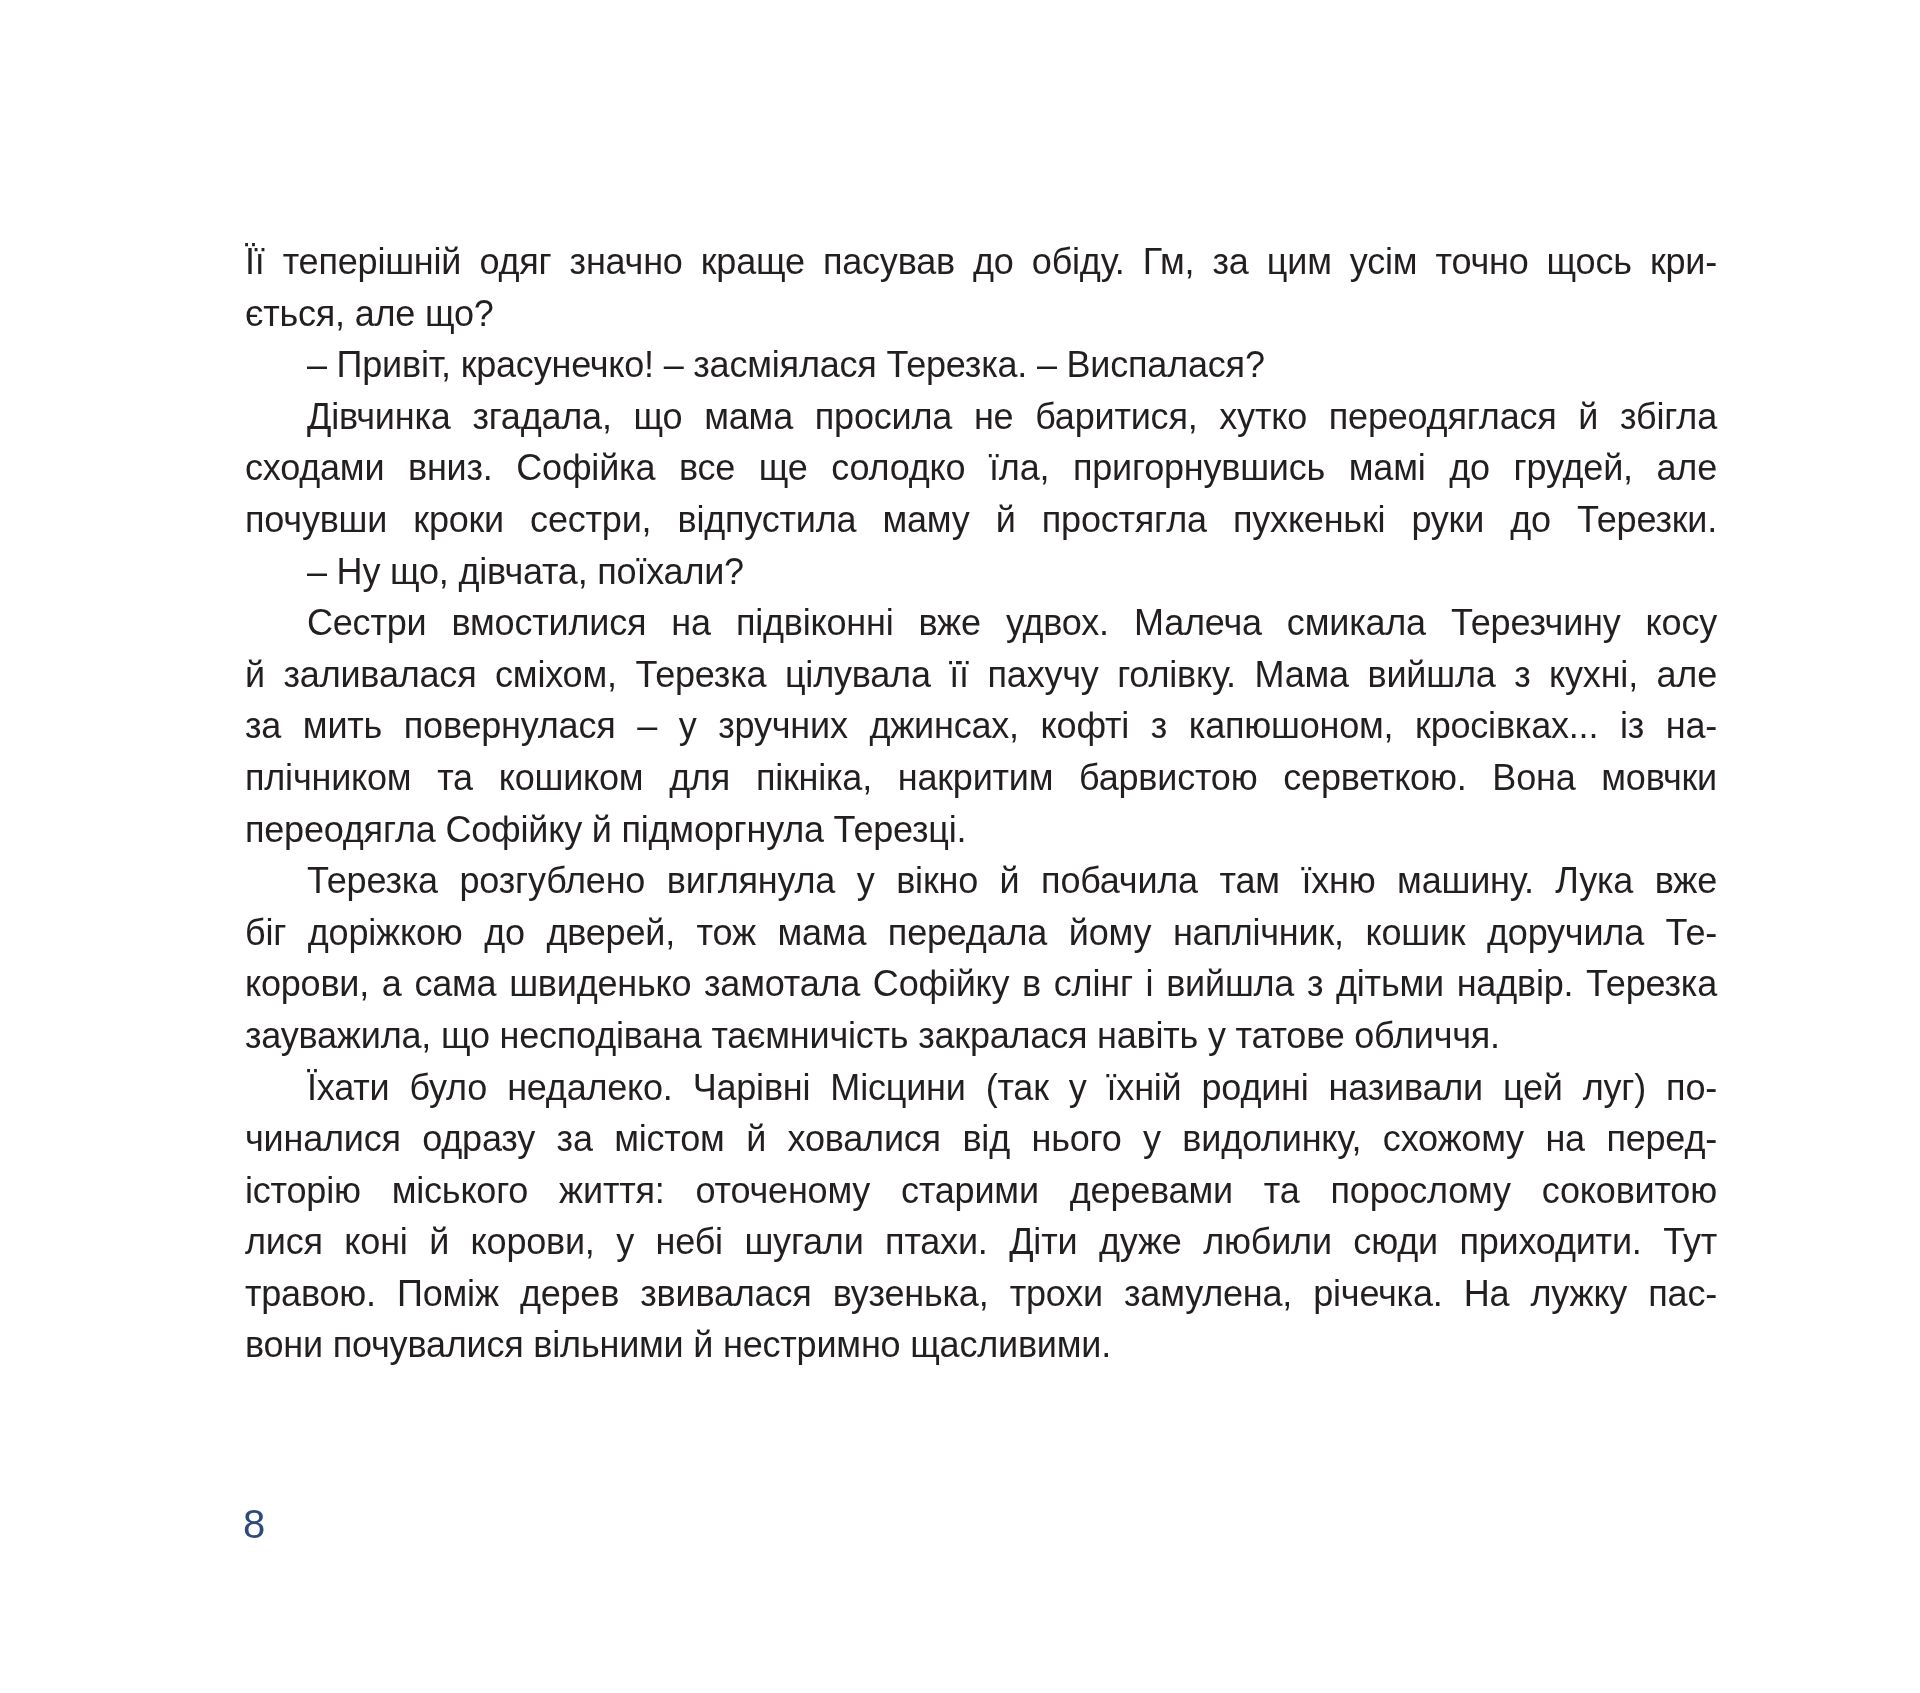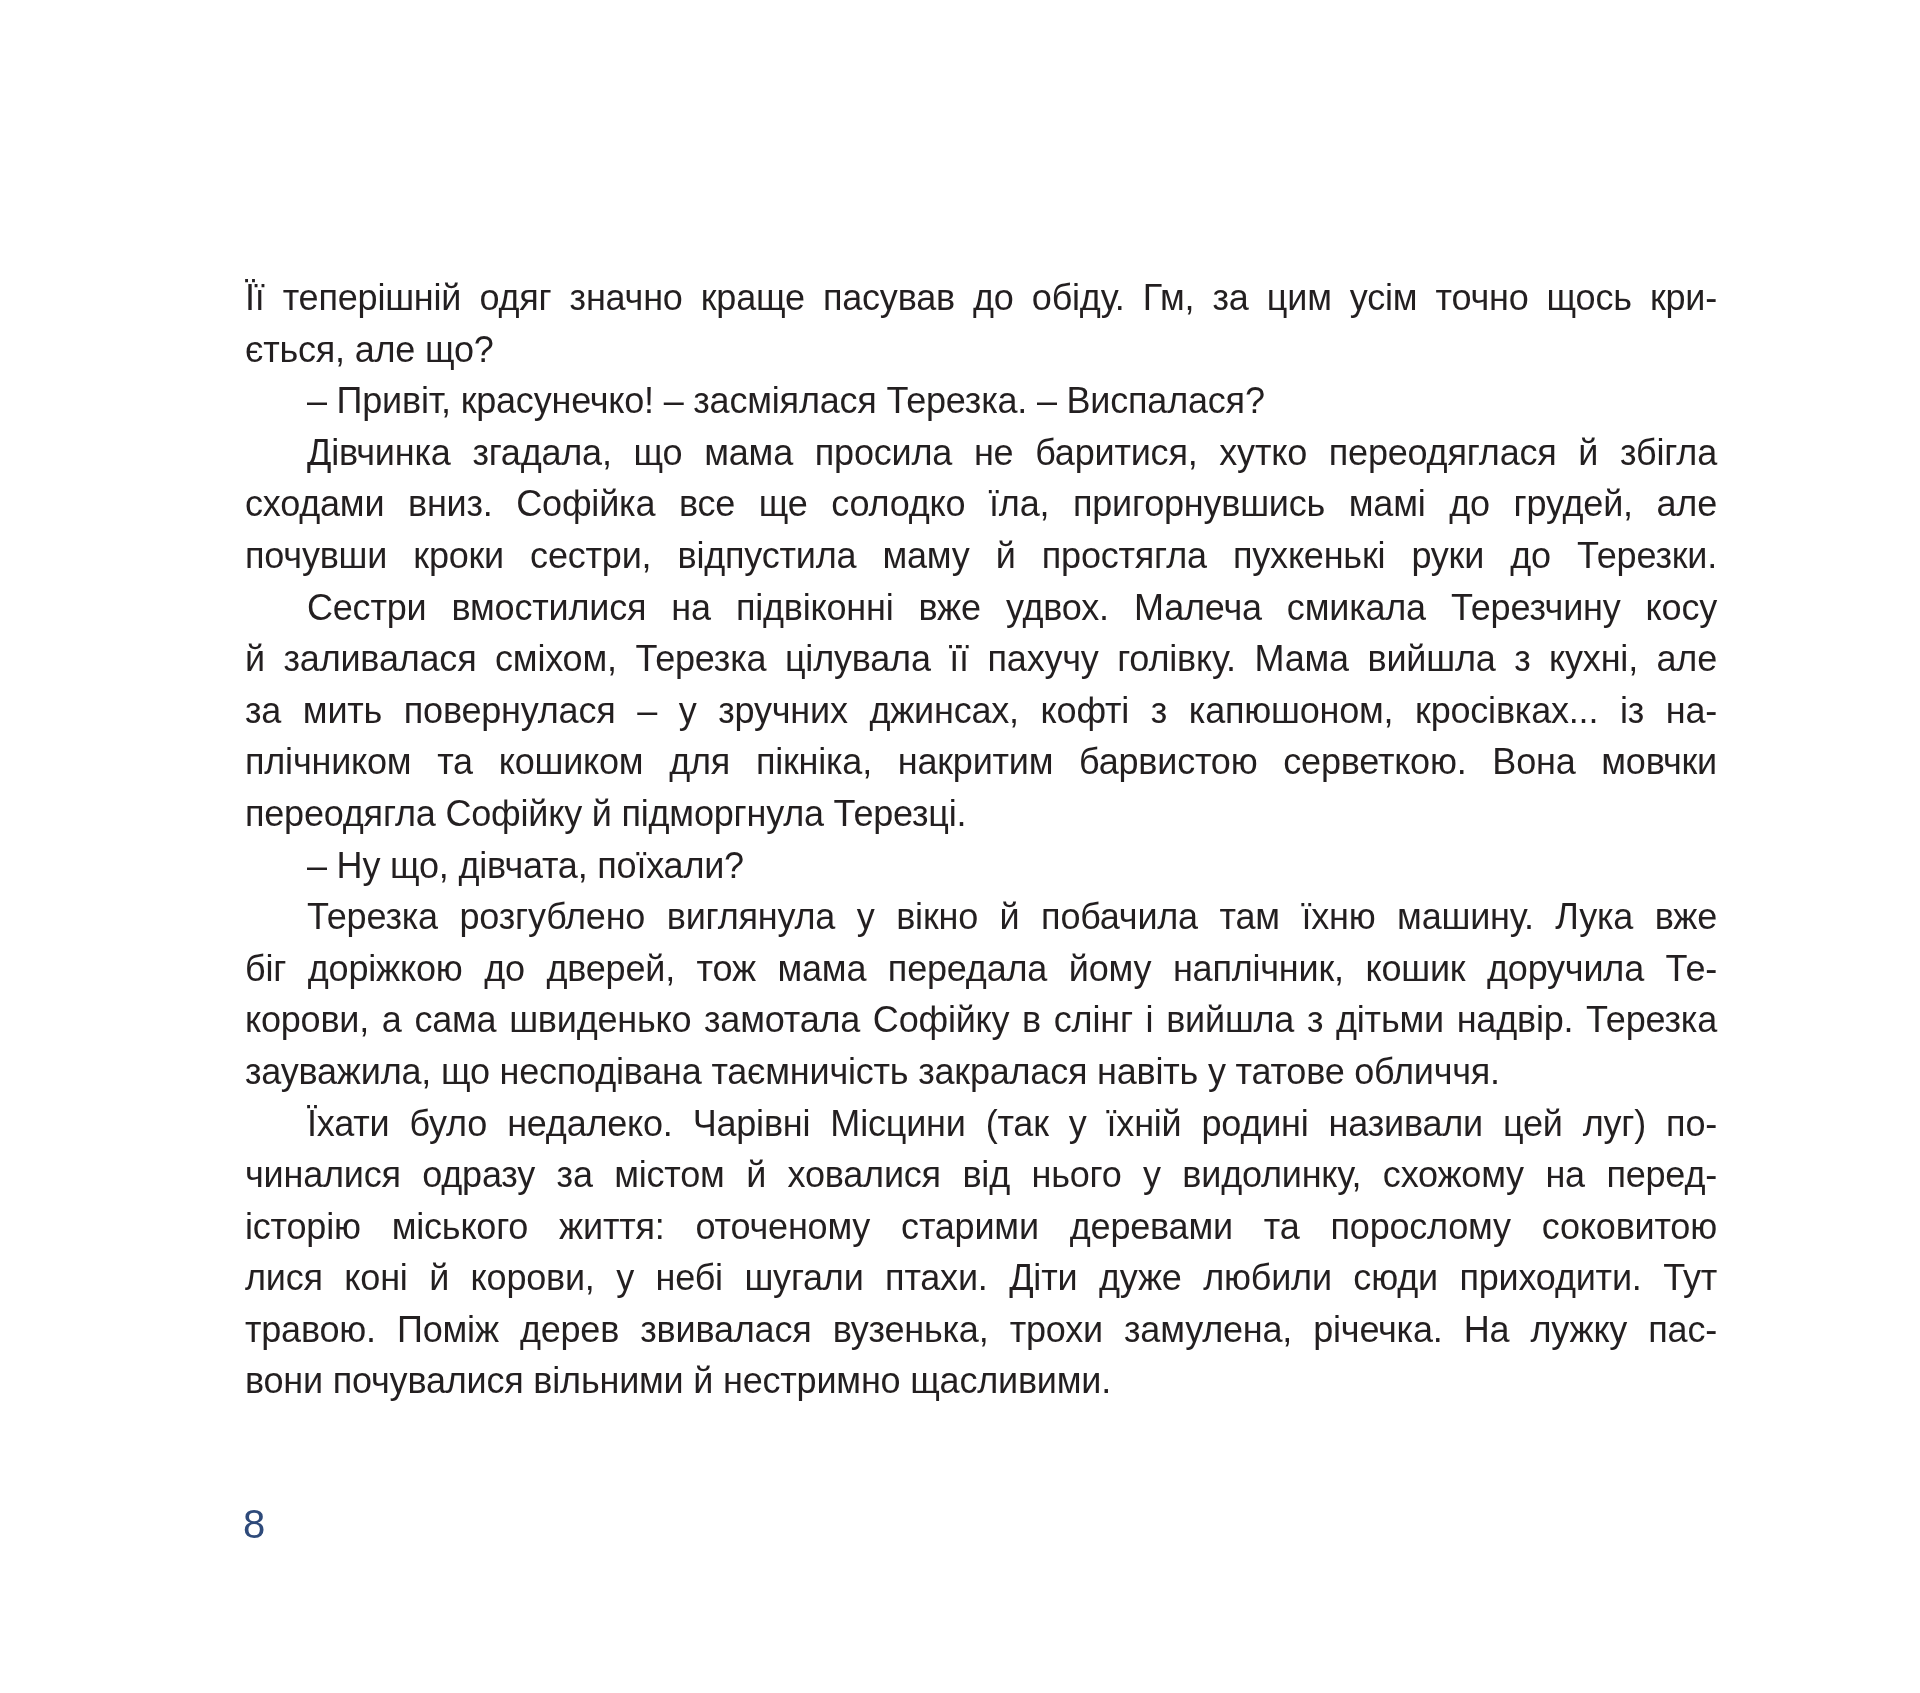--- a/index.html
+++ b/index.html
@@ -22,21 +22,20 @@
     background: #ffffff;
   }
   .text-block {
     position: absolute;
     left: 245px;
     top: 236px;
     width: 1472px;
     color: #231f20;
     font-size: 36px;
     line-height: 51.6px;
-    margin-top: 36px;
   }
   .line {
     display: block;
     white-space: nowrap;
     height: 51.6px;
     text-align: justify;
     text-align-last: justify;
     letter-spacing: -0.2px;
   }
   .line.last {
@@ -70,29 +69,29 @@
       <span class="line indent last">– Привіт, красунечко! – засміялася Терезка. – Виспалася?</span>
     </div>
 
     <div class="paragraph">
       <span class="line indent">Дівчинка згадала, що мама просила не баритися, хутко переодяглася й збігла</span>
       <span class="line">сходами вниз. Софійка все ще солодко їла, пригорнувшись мамі до грудей, але</span>
       <span class="line">почувши кроки сестри, відпустила маму й простягла пухкенькі руки до Терезки.</span>
     </div>
 
     <div class="paragraph">
+      <span class="line indent last">– Ну що, дівчата, поїхали?</span>
+    </div>
+
+    <div class="paragraph">
       <span class="line indent">Сестри вмостилися на підвіконні вже удвох. Малеча смикала Терезчину косу</span>
       <span class="line">й заливалася сміхом, Терезка цілувала її пахучу голівку. Мама вийшла з кухні, але</span>
       <span class="line">за мить повернулася – у зручних джинсах, кофті з капюшоном, кросівках... із на-</span>
       <span class="line">плічником та кошиком для пікніка, накритим барвистою серветкою. Вона мовчки</span>
       <span class="line last">переодягла Софійку й підморгнула Терезці.</span>
-    </div>
-
-    <div class="paragraph">
-      <span class="line indent last">– Ну що, дівчата, поїхали?</span>
     </div>
 
     <div class="paragraph">
       <span class="line indent">Терезка розгублено виглянула у вікно й побачила там їхню машину. Лука вже</span>
       <span class="line">біг доріжкою до дверей, тож мама передала йому наплічник, кошик доручила Те-</span>
       <span class="line">корови, а сама швиденько замотала Софійку в слінг і вийшла з дітьми надвір. Терезка</span>
       <span class="line last">зауважила, що несподівана таємничість закралася навіть у татове обличчя.</span>
     </div>
 
     <div class="paragraph">

